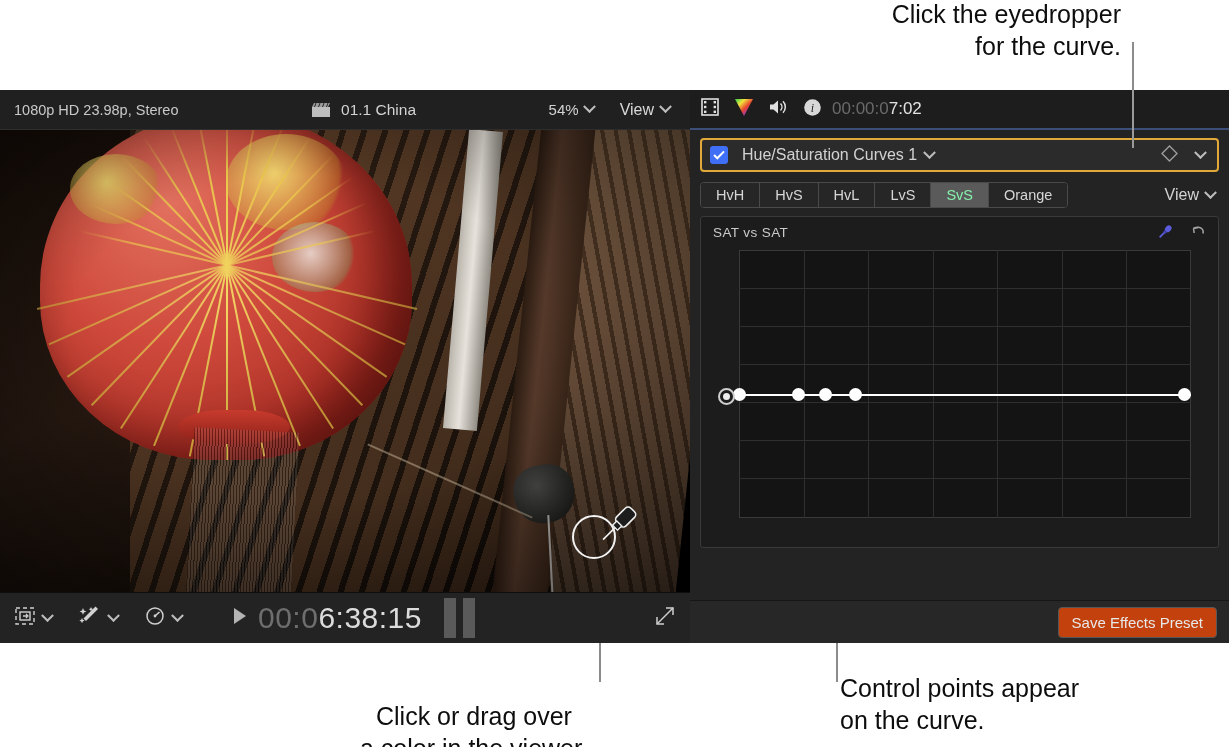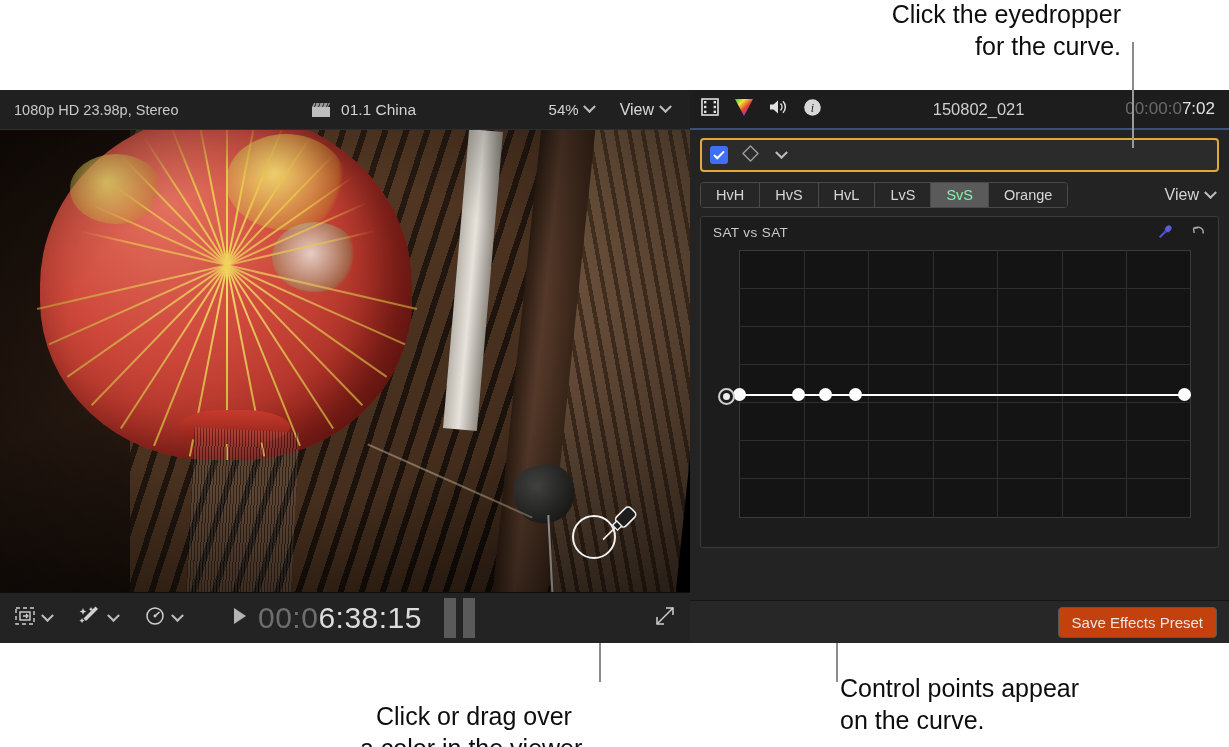--- a/index.html
+++ b/index.html
@@ -439,29 +439,32 @@
               <path d="M15 3.2 a8.4 8.4 0 0 1 0 11.6" fill="none" stroke="#e0e0e0" stroke-width="1.5"></path>
             </svg>
           </span>
           <span>
             <svg width="19" height="19" viewBox="0 0 19 19">
               <circle cx="9.5" cy="9.5" r="8.3" fill="#d8d8d8"></circle>
               <text x="9.5" y="14" font-size="12" font-style="italic" font-family="Liberation Serif, serif" fill="#1d1d1d" text-anchor="middle">i</text>
             </svg>
           </span>
         </span>
-        <span id="insp-title">150802_021</span>
         <span id="insp-timecode"><span class="dim">00:00:0</span><span>7:02</span></span>
       </div>
 
       <div id="effect-row">
         <span id="effect-checkbox">
           <svg width="12" height="10" viewBox="0 0 12 10">
               <path d="M1 5 L4.3 8.3 L11 1.4" fill="none" stroke="#fff" stroke-width="2"></path>
             </svg>
+        </span>
+        <span id="effect-name">
+          <span>Hue/Saturation Curves 1</span>
+          <i class="chev"></i>
         </span>
         <span id="effect-kf">
           <span>
             <svg width="17" height="17" viewBox="0 0 17 17">
                 <path d="M8.5 1 L16 8.5 L8.5 16 L1 8.5 Z" fill="none" stroke="#9c9c9c" stroke-width="1.4"></path>
               </svg>
           </span>
           <i class="chev" style="margin-right:4px;"></i>
         </span>
       </div>

